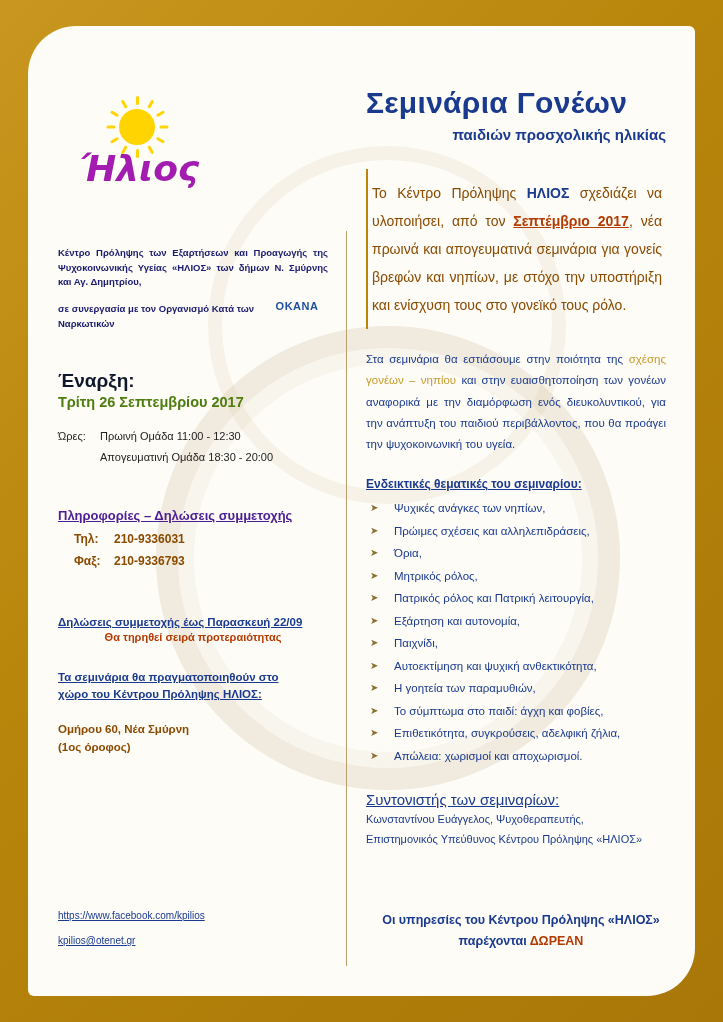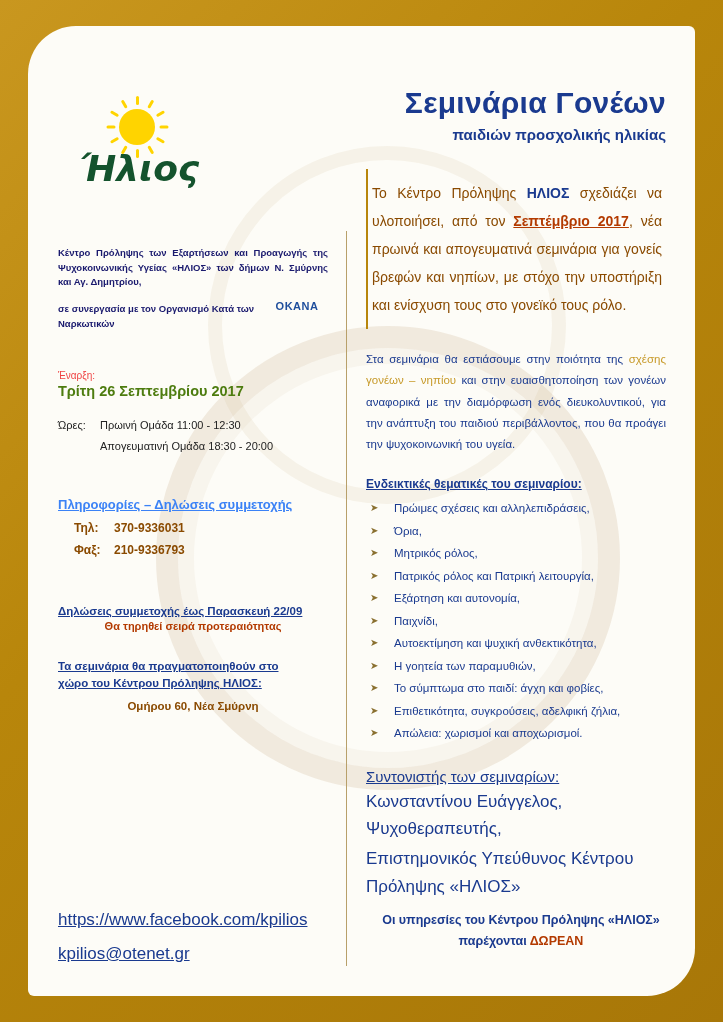--- a/index.html
+++ b/index.html
@@ -49,84 +49,84 @@
     position:absolute;left:13px;top:13px;width:36px;height:36px;
     border-radius:50%;background:#ffd400;
   }
   .sun .ray{
     position:absolute;left:30px;top:0;width:3px;height:9px;background:#ffd400;
     transform-origin:1.5px 31px;border-radius:2px;
   }
   .logo-text{
     position:absolute;left:22px;top:62px;
     font-family:"DejaVu Sans", sans-serif;
-    font-size:36px;font-weight:bold;color:#14532d;font-style:italic;
+    font-size:36px;font-weight:bold;color:#a21caf;font-style:italic;
   }
   .org-block{
     font-size:9.5px;color:#1a1a6e;font-weight:bold;line-height:1.55;
     text-align:justify;margin-bottom:12px;
   }
   .coop{
     font-size:9.5px;color:#1a1a6e;font-weight:bold;line-height:1.55;
     position:relative;min-height:42px;padding-right:70px;
   }
   .okana{
     position:absolute;right:0;top:-4px;width:62px;text-align:center;
   }
   .okana .globe{
     width:34px;height:24px;margin:0 auto;border-radius:50%;
     background:#2277bb;
     box-shadow:inset 0 -3px 0 rgba(255,255,255,.35);
   }
   .okana .nm{font-size:11px;font-weight:bold;color:#1f4e9c;letter-spacing:.5px;}
 
   .start-h{
-    margin-top:26px;font-size:10px;font-weight:normal;color:#ef4444;
+    margin-top:26px;font-size:19px;font-weight:bold;color:#0f172a;
   }
   .start-d{font-size:14.5px;font-weight:bold;color:#4d7c0f;margin-top:2px;}
   .hours{margin-top:16px;font-size:11px;color:#222;line-height:1.9;}
   .hours .lbl{display:inline-block;width:42px;}
   .hours .ind{display:inline-block;width:42px;}
 
   .info-h{
-    margin-top:40px;font-size:13px;font-weight:bold;color:#3b82f6;
+    margin-top:40px;font-size:13px;font-weight:bold;color:#4c1d95;
     text-decoration:underline;
   }
   .contact{margin-top:6px;font-size:12px;color:#8a4a00;font-weight:bold;line-height:1.8;}
   .contact .k{display:inline-block;width:40px;margin-left:16px;}
 
   .decl{
     margin-top:44px;font-size:11.5px;font-weight:bold;color:#1a3a8f;
     text-decoration:underline;
   }
   .decl2{
     margin-top:3px;font-size:11px;font-weight:bold;color:#b33a00;text-align:center;
   }
   .venue{
     margin-top:26px;font-size:11.5px;font-weight:bold;color:#1a3a8f;
     text-decoration:underline;line-height:1.5;
   }
-  .venue-addr{margin-top:4px;font-size:11.5px;font-weight:bold;color:#8a4a00;line-height:1.6;text-align:center;}
+  .venue-addr{margin-top:16px;font-size:11.5px;font-weight:bold;color:#8a4a00;line-height:1.6;}
 
   .links{position:absolute;left:30px;top:884px;width:290px;}
   .links a{
-    display:block;font-size:17px;color:#1a3a8f;
+    display:block;font-size:10px;color:#1a3a8f;
     margin-bottom:14px;font-weight:normal;
   }
 
   
   .divider{
     position:absolute;left:318px;top:205px;width:1px;height:735px;
     background:#b8a06a;
   }
 
   
   .right{position:absolute;left:338px;top:60px;width:300px;}
   .title{
-    font-size:30px;font-weight:bold;color:#1a3a8f;text-align:right;
+    font-size:30px;font-weight:bold;color:#1a3a8f;text-align:left;
     margin-bottom:6px;letter-spacing:.3px;
   }
   .subtitle{
     font-size:15px;font-weight:bold;color:#1a3a8f;text-align:right;margin-bottom:26px;
   }
   .intro-box{
     border-left:2px solid #b8860b;
     padding:10px 4px 10px 4px;
     font-size:14px;color:#8a4a00;line-height:2.0;text-align:justify;
   }
@@ -146,21 +146,21 @@
   }
   ul.themes li{
     position:relative;padding-left:28px;margin-bottom:7px;
     font-size:11.5px;color:#1a3a8f;line-height:1.35;
   }
   ul.themes li:before{
     content:"\27A4";position:absolute;left:4px;top:0;font-size:10px;color:#8a7030;
   }
 
   .coord-h{margin-top:26px;font-size:15px;color:#1a3a8f;text-decoration:underline;}
-  .coord-l{font-size:17px;color:#1a3a8f;line-height:1.6;margin-top:3px;}
+  .coord-l{font-size:11px;color:#1a3a8f;line-height:1.6;margin-top:3px;}
 
   .footer{
     position:absolute;left:338px;top:884px;width:310px;text-align:center;
     font-size:12.5px;font-weight:bold;color:#1a3a8f;line-height:1.7;
   }
   .footer .free{color:#b33a00;}
 </style>
 </head>
 <body>
 
@@ -202,33 +202,34 @@
     <div class="start-h">Έναρξη:</div>
     <div class="start-d">Τρίτη 26 Σεπτεμβρίου 2017</div>
 
     <div class="hours">
       <div><span class="lbl">Ώρες:</span><span>Πρωινή Ομάδα 11:00 - 12:30</span></div>
       <div><span class="ind"></span><span>Απογευματινή Ομάδα 18:30 - 20:00</span></div>
     </div>
 
     <div class="info-h">Πληροφορίες – Δηλώσεις συμμετοχής</div>
     <div class="contact">
-      <div><span class="k">Τηλ:</span><span>370-9336031</span></div>
+      <div><span class="k">Τηλ:</span><span>210-9336031</span></div>
       <div><span class="k">Φαξ:</span><span>210-9336793</span></div>
     </div>
 
     <div class="decl">Δηλώσεις συμμετοχής έως Παρασκευή 22/09</div>
     <div class="decl2">Θα τηρηθεί σειρά προτεραιότητας</div>
 
     <div class="venue">
       <div>Τα σεμινάρια θα πραγματοποιηθούν στο</div>
       <div>χώρο του Κέντρου Πρόληψης ΗΛΙΟΣ:</div>
     </div>
     <div class="venue-addr">
       <div>Ομήρου 60, Νέα Σμύρνη</div>
+      <div>(1ος όροφος)</div>
     </div>
   </div>
 
   <div class="links">
     <a href="#">https://www.facebook.com/kpilios</a>
     <a href="#">kpilios@otenet.gr</a>
   </div>
 
   <div class="divider"></div>
 
@@ -239,20 +240,21 @@
     <div class="intro-box">
       <span>Το Κέντρο Πρόληψης </span><span class="hl">ΗΛΙΟΣ</span><span> σχεδιάζει να υλοποιήσει, από τον </span><span class="u">Σεπτέμβριο 2017</span><span>, νέα πρωινά και απογευματινά σεμινάρια για γονείς βρεφών και νηπίων, με στόχο την υποστήριξη και ενίσχυση τους στο γονεϊκό τους ρόλο.</span>
     </div>
 
     <div class="para2">
       <span>Στα σεμινάρια θα εστιάσουμε στην ποιότητα της </span><span class="gold">σχέσης γονέων – νηπίου</span><span> και στην ευαισθητοποίηση των γονέων αναφορικά με την διαμόρφωση ενός διευκολυντικού, για την ανάπτυξη του παιδιού περιβάλλοντος, που θα προάγει την ψυχοκοινωνική του υγεία.</span>
     </div>
 
     <div class="themes-h">Ενδεικτικές θεματικές του σεμιναρίου:</div>
     <ul class="themes">
+      <li>Ψυχικές ανάγκες των νηπίων,</li>
       <li>Πρώιμες σχέσεις και αλληλεπιδράσεις,</li>
       <li>Όρια,</li>
       <li>Μητρικός ρόλος,</li>
       <li>Πατρικός ρόλος και Πατρική λειτουργία,</li>
       <li>Εξάρτηση και αυτονομία,</li>
       <li>Παιχνίδι,</li>
       <li>Αυτοεκτίμηση και ψυχική ανθεκτικότητα,</li>
       <li>Η γοητεία των παραμυθιών,</li>
       <li>Το σύμπτωμα στο παιδί: άγχη και φοβίες,</li>
       <li>Επιθετικότητα, συγκρούσεις, αδελφική ζήλια,</li>

